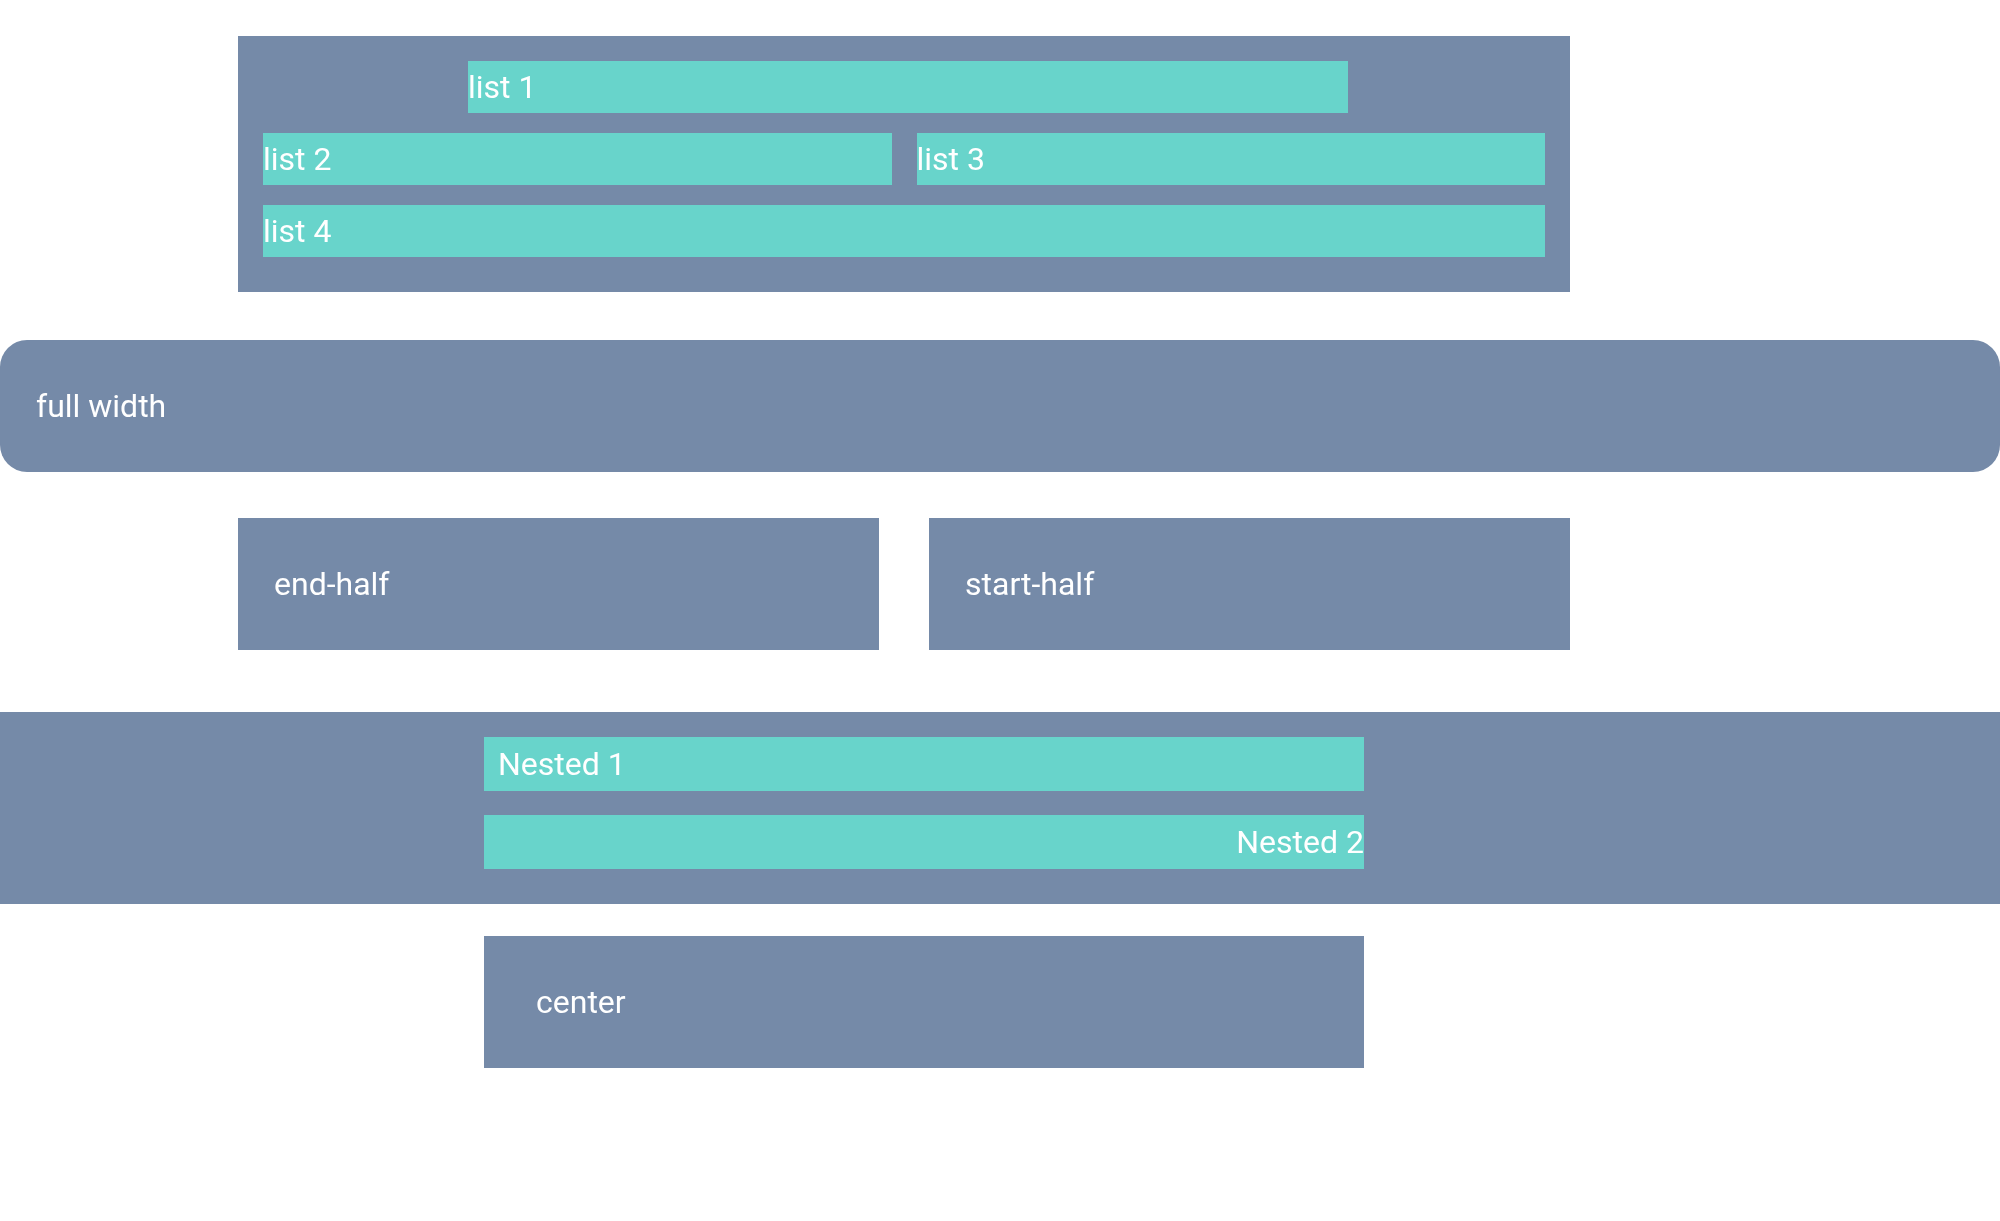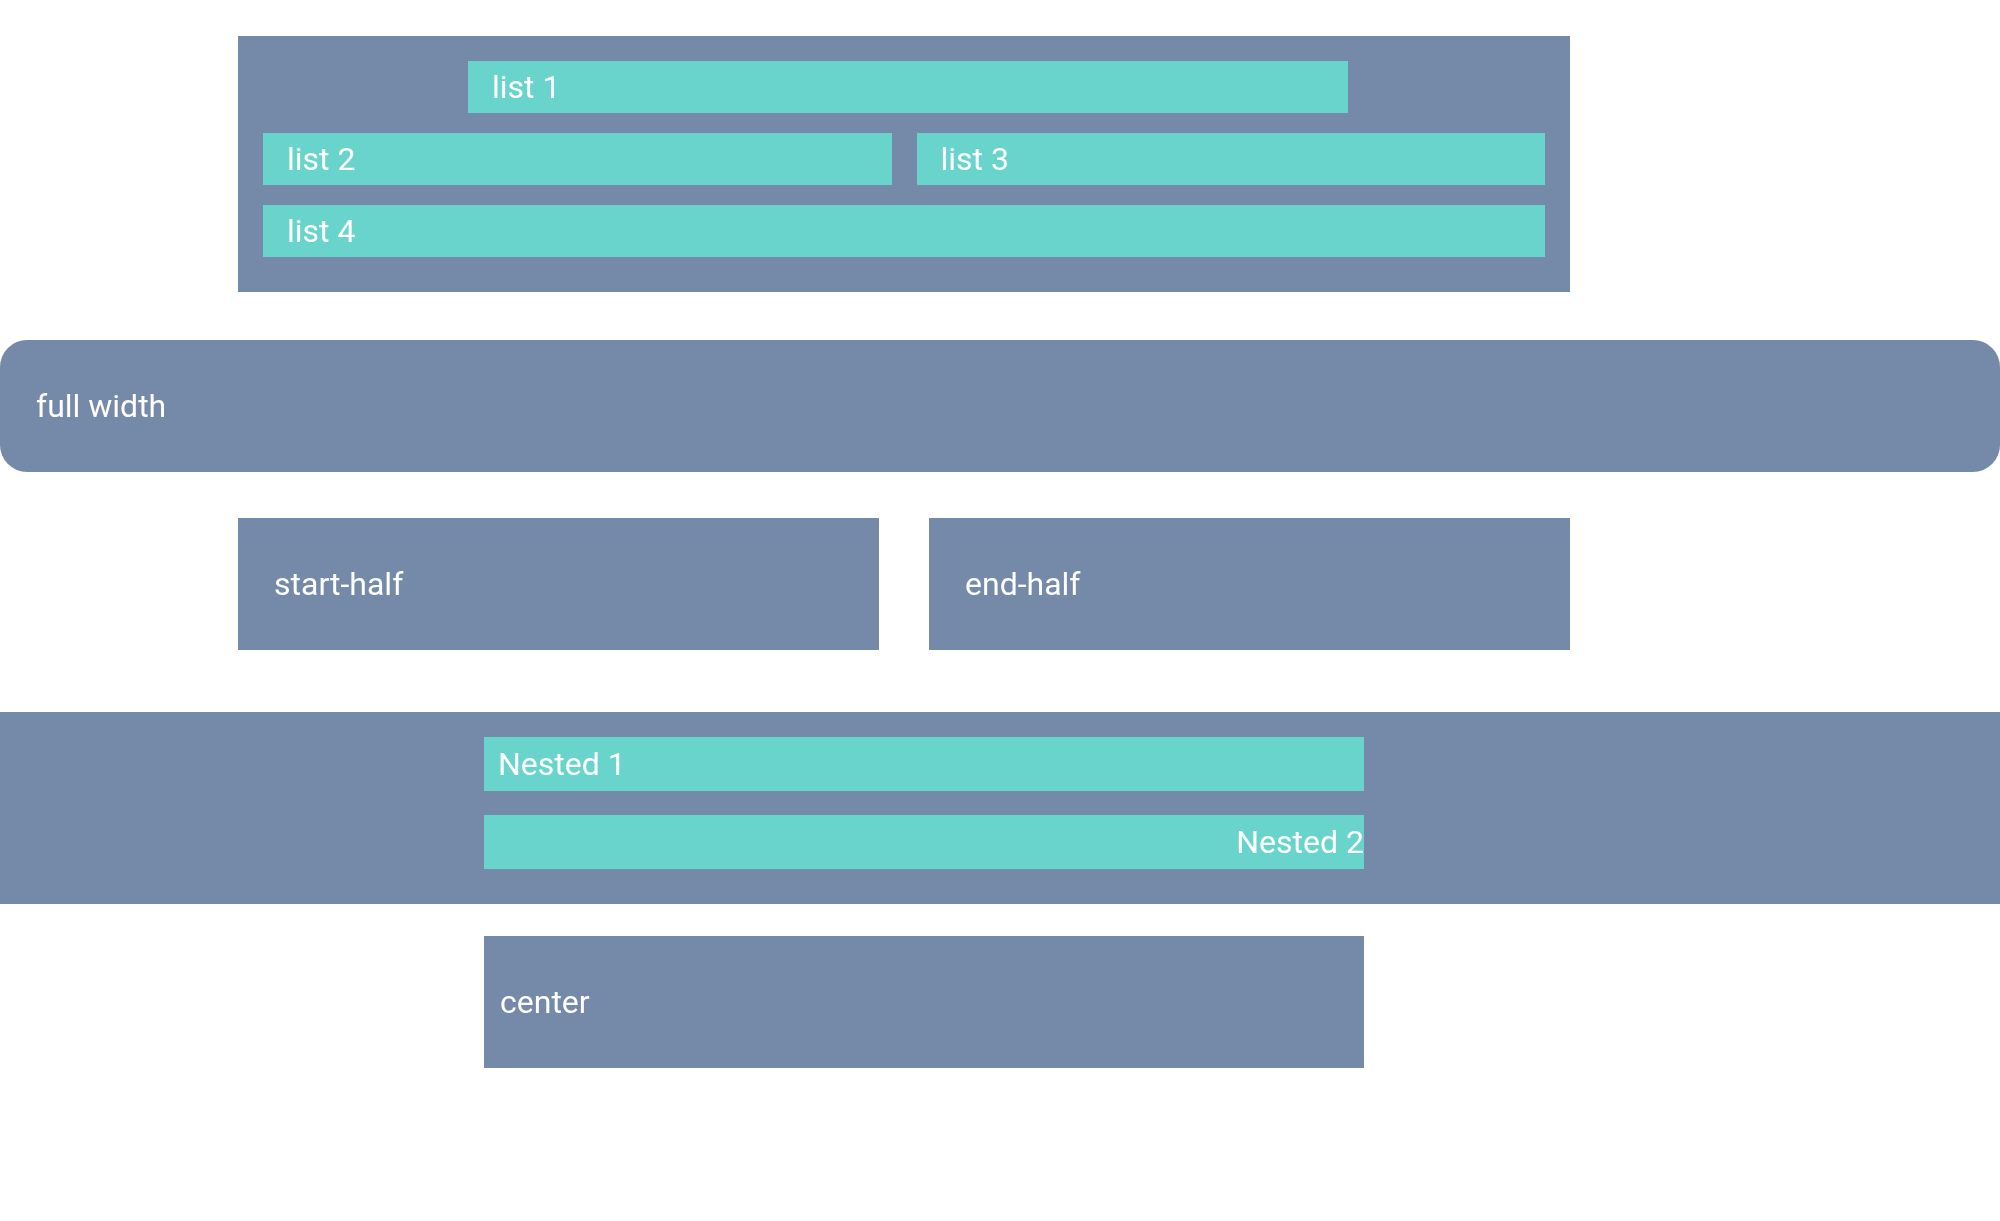--- a/index.html
+++ b/index.html
@@ -38,21 +38,21 @@
       margin-bottom: 20px;
     }
     .top-row:last-child {
       margin-bottom: 4px;
       border-radius: 18px;
     }
     .list-item {
       height: 52px;
       display: flex;
       align-items: center;
-      padding-left: 24px;
+      padding-left: 0;
     }
     .list-1 {
       margin-left: 205px;
       width: 880px;
     }
     .list-2 {
       width: 630px;
     }
     .list-3 {
       width: 630px;
@@ -119,21 +119,21 @@
 
     
     .center-block {
       position: absolute;
       left: 484px;
       top: 936px;
       width: 880px;
       height: 132px;
       display: flex;
       align-items: center;
-      padding-left: 16px;
+      padding-left: 52px;
     }
   </style>
 </head>
 <body>
 
 <div class="top-container block-blue">
   <div class="top-row">
     <div class="list-item list-1 block-teal">
       <span>list 1</span>
     </div>
@@ -152,24 +152,24 @@
     </div>
   </div>
 </div>
 
 <div class="full-width block-blue">
   <span>full width</span>
 </div>
 
 <div class="halves-row">
   <div class="half-block block-blue">
-    <span>start-half</span>
+    <span>end-half</span>
   </div>
   <div class="half-block block-blue">
-    <span>end-half</span>
+    <span>start-half</span>
   </div>
 </div>
 
 <div class="nested-container block-blue">
   <div class="nested-inner">
     <div class="nested-item block-teal">
       <span>Nested 1</span>
     </div>
     <div class="nested-item block-teal">
       <span>Nested 2</span>

